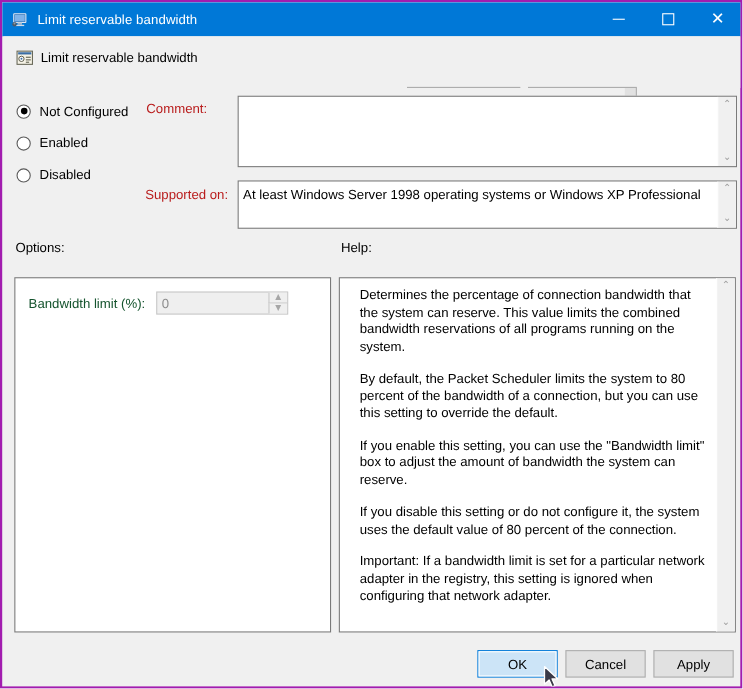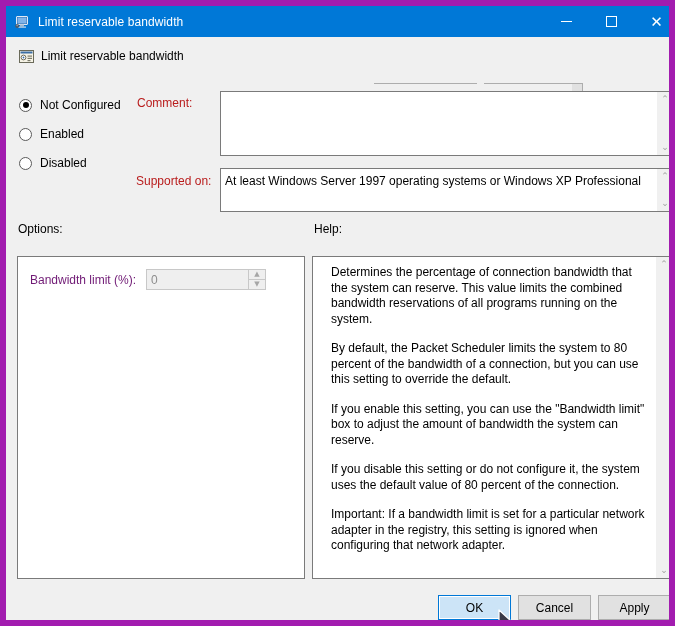--- a/index.html
+++ b/index.html
@@ -12,21 +12,21 @@
     font-size: 12px;
     color: #000000;
   }
 
   
   .window {
     position: relative;
     width: 675px;
     height: 626px;
     box-sizing: border-box;
-    border: 6px solid #a21caf;
+    border: 2px solid #a21caf;
     background: #f0f0f0;
     overflow: hidden;
   }
 
   
   .titlebar {
     position: absolute;
     left: 0; top: 0;
     width: 673px;
     height: 31px;
@@ -275,21 +275,21 @@
 
   .opt-row {
     position: absolute;
     left: 12px;
     top: 12px;
     display: flex;
     align-items: center;
   }
   .opt-label {
     font-size: 12px;
-    color: #701a75;
+    color: #14532d;
     white-space: nowrap;
   }
   .spinner {
     margin-left: 10px;
     width: 120px;
     height: 21px;
     border: 1px solid #c8c8c8;
     background: #efefef;
     box-sizing: border-box;
     display: flex;
@@ -449,21 +449,21 @@
     <div class="textbox box-comment">
       <div class="textbox-content"></div>
       <div class="vscroll">
         <div class="arrow">⌃</div>
         <div class="arrow">⌄</div>
       </div>
     </div>
 
     <span class="fieldlabel lbl-supported">Supported on:</span>
     <div class="textbox box-supported">
-      <div class="textbox-content">At least Windows Server 1997 operating systems or Windows XP Professional</div>
+      <div class="textbox-content">At least Windows Server 1998 operating systems or Windows XP Professional</div>
       <div class="vscroll">
         <div class="arrow">⌃</div>
         <div class="arrow">⌄</div>
       </div>
     </div>
   </div>
 
   <span class="lbl-options">Options:</span>
   <span class="lbl-help">Help:</span>
 

